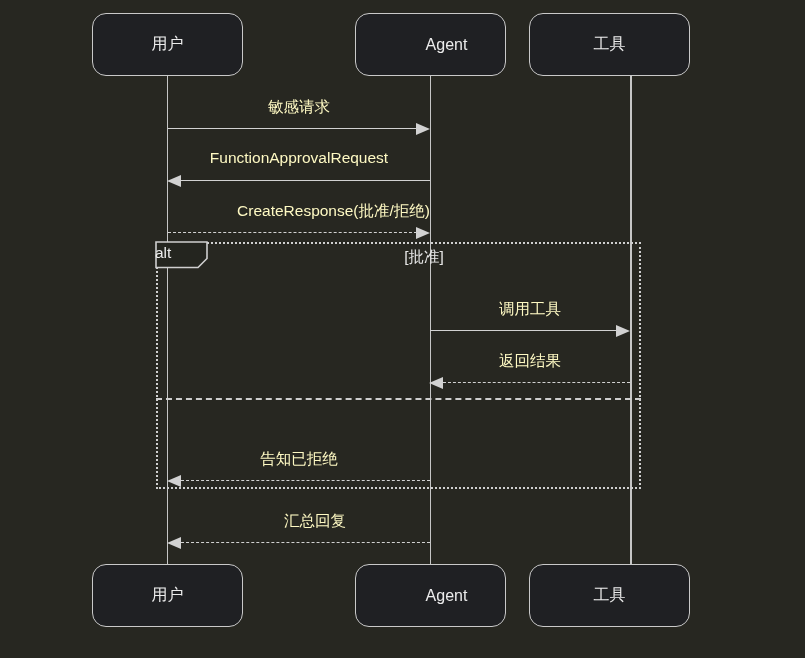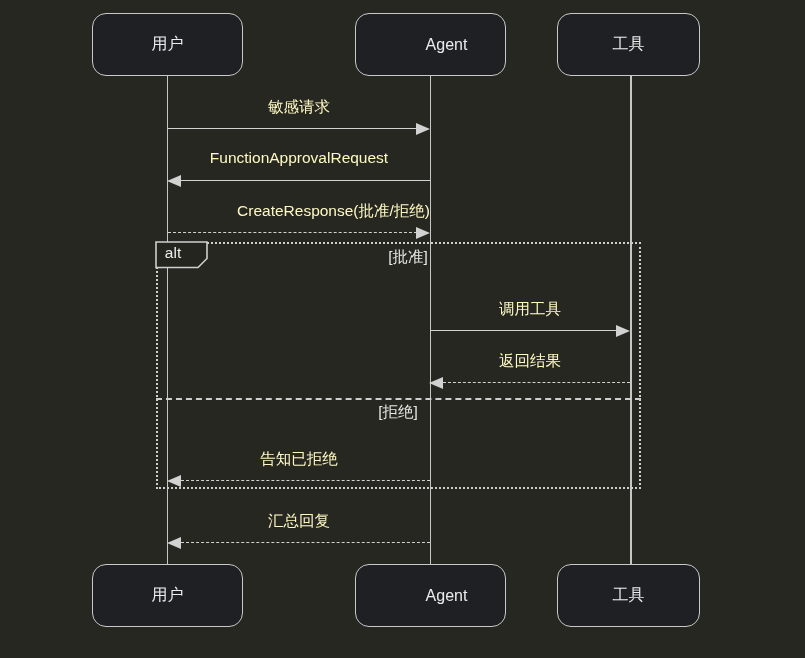--- a/index.html
+++ b/index.html
@@ -20,21 +20,21 @@
     height: 63px;
     background: #1f2023;
     border: 1.5px solid #c9c9c9;
     border-radius: 14px;
     display: flex; align-items: center; justify-content: center;
     color: #ececec;
     font-size: 16px;
   }
   .actor-user  { left: 92px;  width: 151px; }
   .actor-agent { left: 355px; width: 151px; padding-left: 32px; }
-  .actor-tool  { left: 557px; width: 143px; text-align: center; }
+  .actor-tool  { left: 529px; width: 161px; text-align: center; }
   .actor-top    { top: 13px; }
   .actor-bottom { top: 564px; }
   
   .lifeline {
     position: absolute;
     top: 76px; height: 489px;
     width: 1.5px;
     background: #c6c6c6;
   }
   .lifeline-user  { left: 166.7px; }
@@ -79,21 +79,21 @@
   }
   .alt-tab {
     position: absolute;
     left: 155px; top: 241px;
     width: 54px; height: 28px;
   }
   .alt-tab-label {
     position: absolute;
     left: 155px; top: 244px;
     width: 36px;
-    text-align: center;
+    text-align: left;
     color: #ececec;
     font-size: 15.5px;
   }
   .guard-label {
     position: absolute;
     color: #e6e6e6;
     font-size: 15.5px;
     text-align: center;
     white-space: nowrap;
     width: 120px;
@@ -129,36 +129,35 @@
   <div class="msg-label" style="left:168px; top:201px; width:262px;text-align:right;">CreateResponse(批准/拒绝)</div>
   <div class="msg-line dashed" style="left:168px; top:232px; width:249px;"></div>
   <div class="arrowhead right" style="left:416px; top:227px;"></div>
 
   <div class="alt-frame"></div>
   <div class="alt-divider"></div>
   <svg class="alt-tab" viewBox="0 0 54 28">
     <path d="M1,1 H52 V17.5 L43,26.5 H1 Z" fill="#24251f" stroke="#cfcfcf" stroke-width="1.6"></path>
   </svg>
   <div class="alt-tab-label">alt</div>
-  <div class="guard-label" style="left:348px; top:247px;">[批准]</div>
-  <div class="guard-label" style="left:338px; top:402px;">[拒绝]</div>
+  <div class="guard-label" style="left:364px; top:247px;">[批准]</div>
 
   <div class="msg-label" style="left:430px; top:299px; width:200px;">调用工具</div>
   <div class="msg-line" style="left:430px; top:330px; width:187px;"></div>
   <div class="arrowhead right" style="left:616px; top:325px;"></div>
 
   <div class="msg-label" style="left:430px; top:351px; width:200px;">返回结果</div>
   <div class="msg-line dashed" style="left:443px; top:382px; width:187px;"></div>
   <div class="arrowhead left" style="left:429px; top:377px;"></div>
 
   <div class="msg-label" style="left:168px; top:449px; width:262px;">告知已拒绝</div>
   <div class="msg-line dashed" style="left:181px; top:480px; width:249px;"></div>
   <div class="arrowhead left" style="left:167px; top:475px;"></div>
 
-  <div class="msg-label" style="left:168px; top:511px; width:262px;">汇总回复</div>
+  <div class="msg-label" style="left:184px; top:511px; width:262px;">汇总回复</div>
   <div class="msg-line dashed" style="left:181px; top:542px; width:249px;"></div>
   <div class="arrowhead left" style="left:167px; top:537px;"></div>
 
   <div class="actor-box actor-user actor-bottom">
     <span>用户</span>
   </div>
   <div class="actor-box actor-agent actor-bottom">
     <span>Agent</span>
   </div>
   <div class="actor-box actor-tool actor-bottom">

